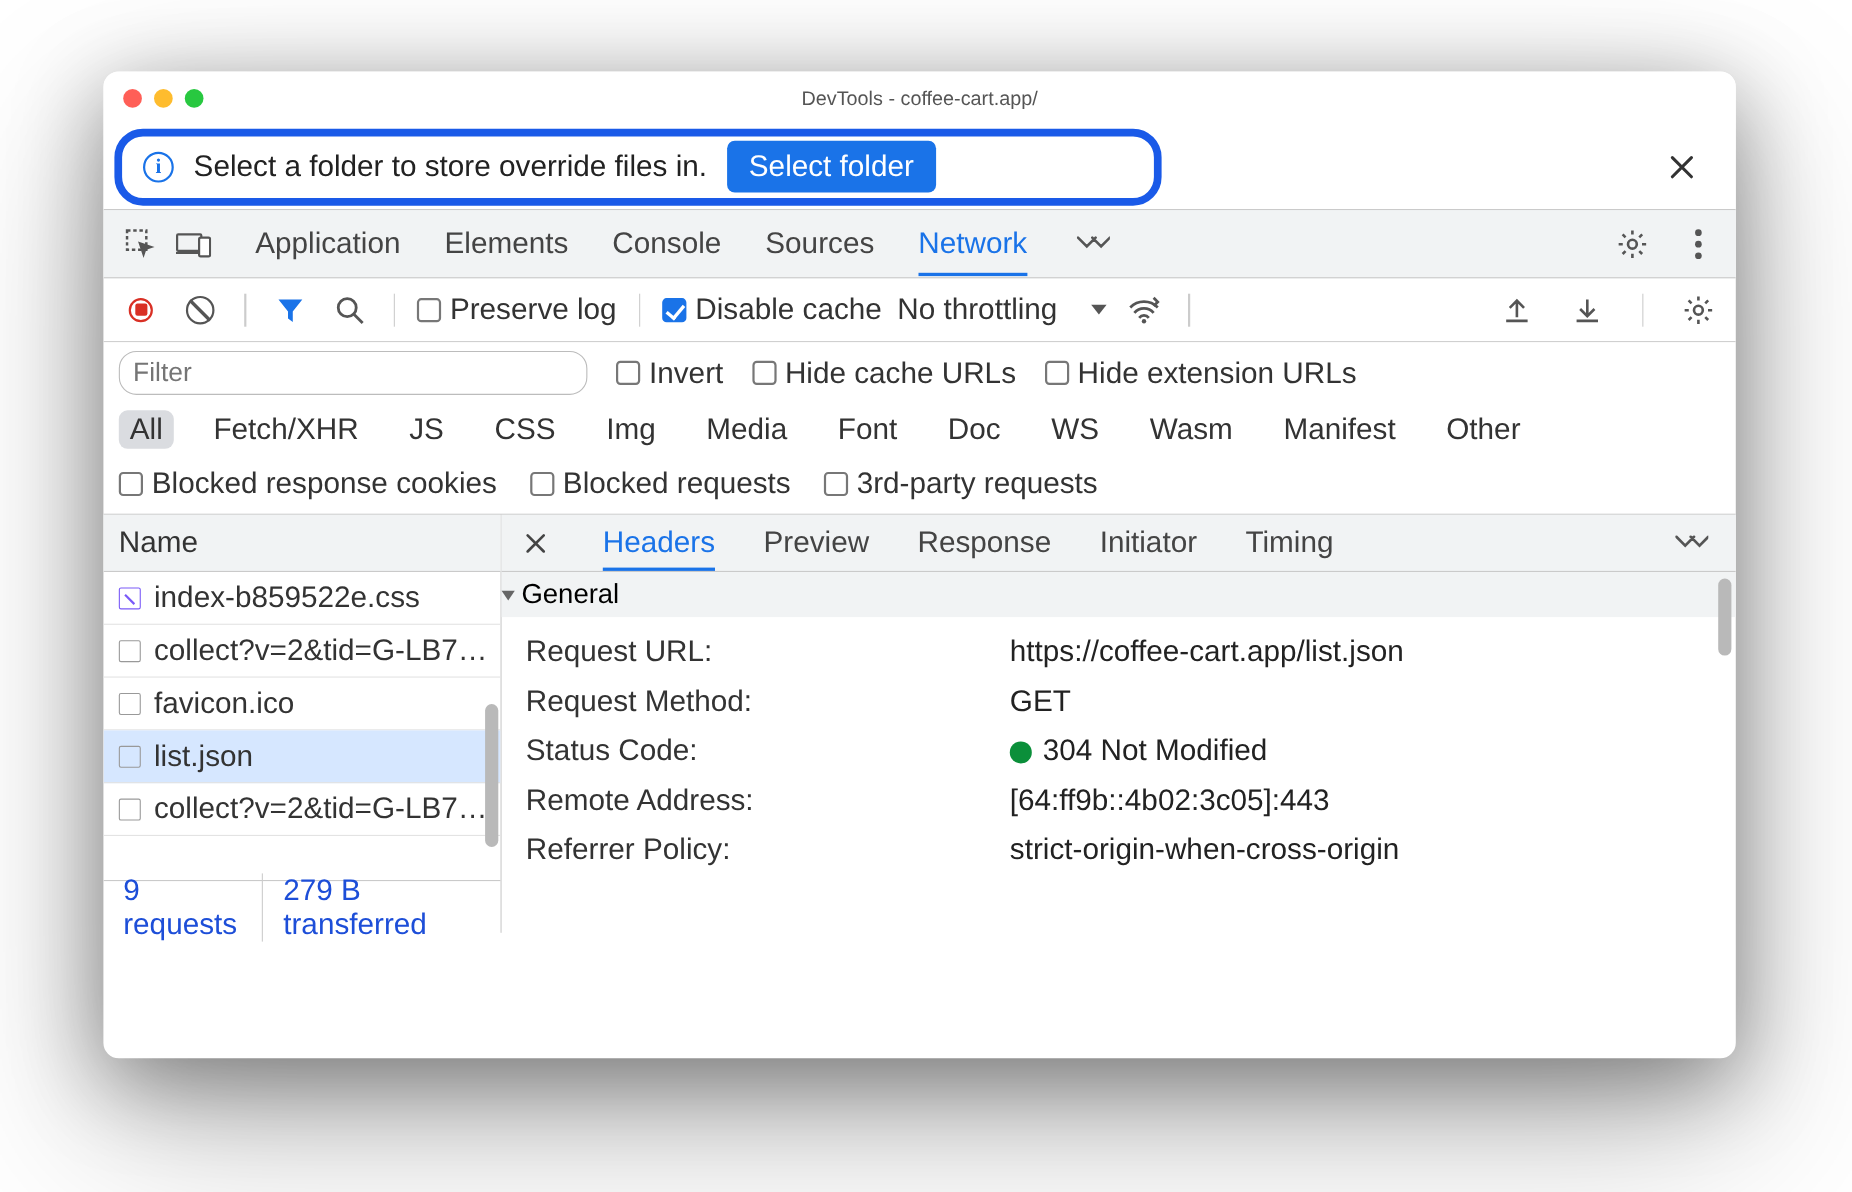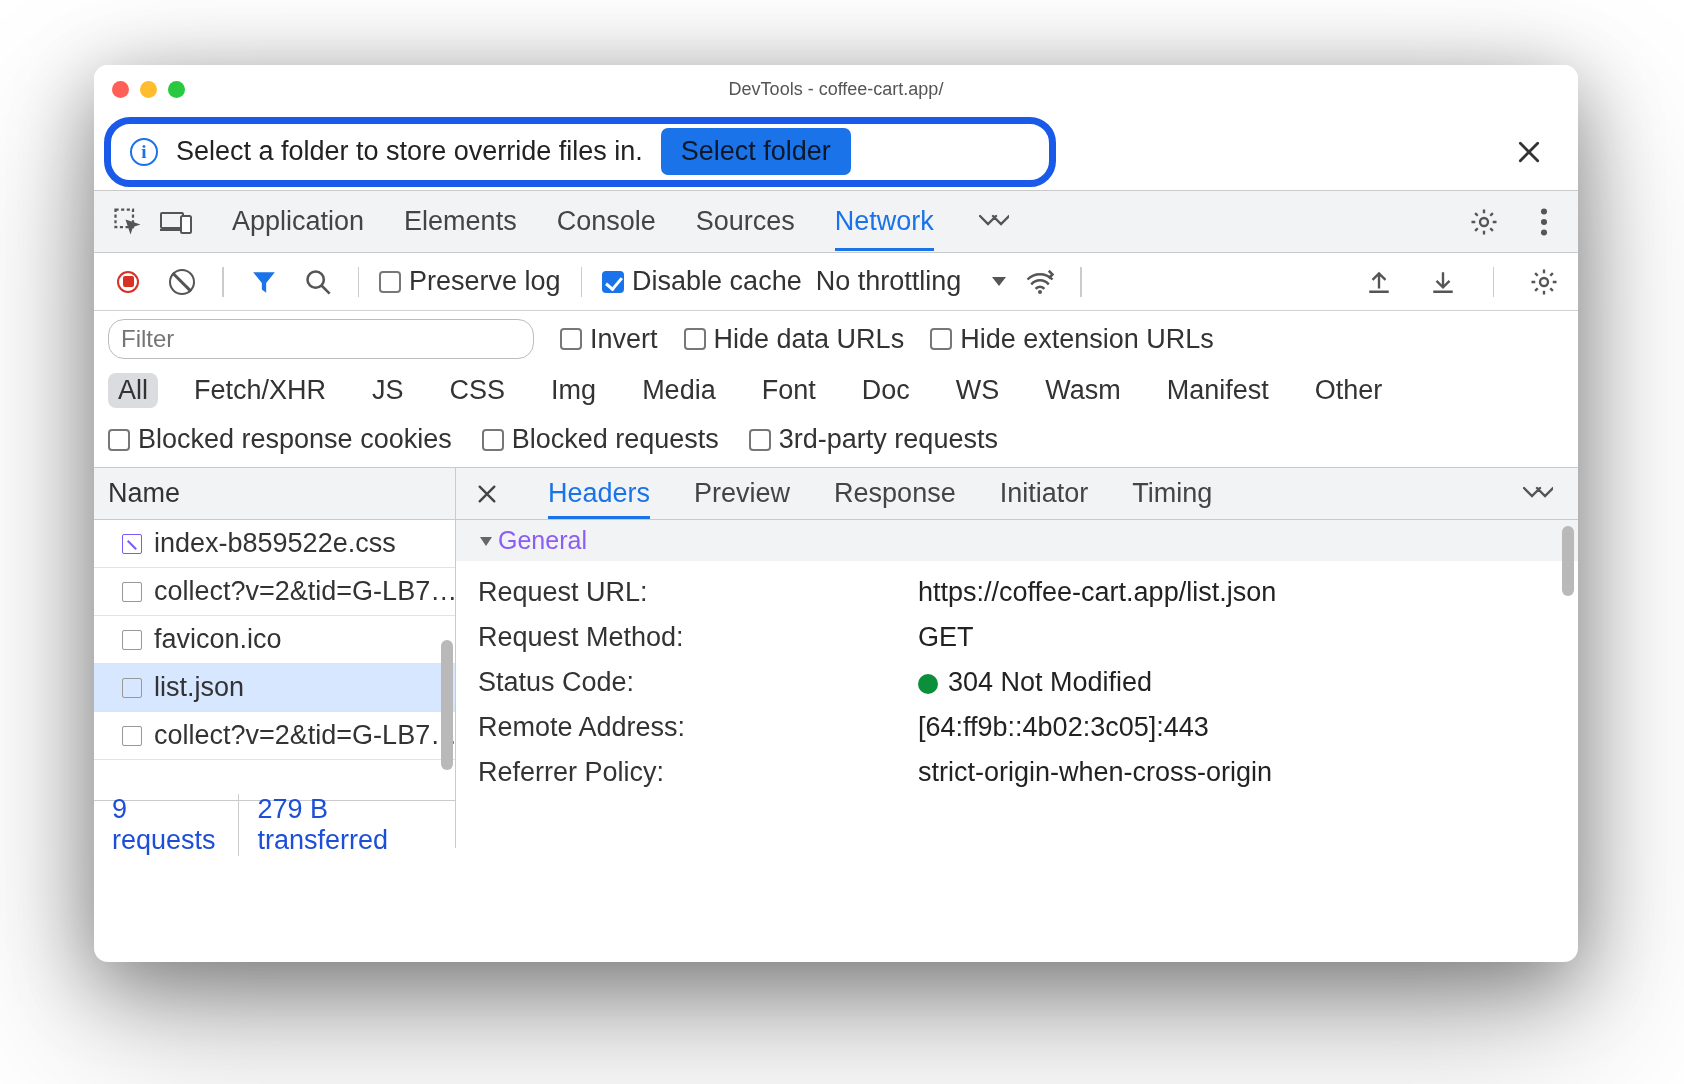--- a/index.html
+++ b/index.html
@@ -14,21 +14,21 @@
   .traffic { display:flex; gap:11px; position:absolute; left:18px; }
   .tdot { width:17px; height:17px; border-radius:50%; }
   .tdot.red{background:#ff5f57;} .tdot.yellow{background:#febc2e;} .tdot.green{background:#28c840;}
   .title { width:100%; text-align:center; font-size:18px; color:#555; font-weight:500; }
 
   
   .banner-wrap { position:relative; background:#fff; height:78px; display:flex; align-items:center; border-bottom:1px solid #cacaca; }
   .banner-highlight { position:absolute; left:10px; top:4px; width:952px; height:70px; border:7px solid #1a5ae8; border-radius:26px; pointer-events:none; }
   .banner { display:flex; align-items:center; padding-left:36px; gap:18px; font-size:27px; color:#222; }
   .info-icon { width:28px; height:28px; border:2.2px solid #1a73e8; border-radius:50%; display:flex; align-items:center; justify-content:center; color:#1a73e8; font-weight:700; font-size:19px; font-family:Georgia,serif; }
-  .select-btn { background:#1a73e8; color:#0f172a; font-size:27px; padding:8px 20px; border:none; border-radius:7px; cursor:pointer; }
+  .select-btn { background:#1a73e8; color:#ffffff; font-size:27px; padding:8px 20px; border:none; border-radius:7px; cursor:pointer; }
   .banner-close { position:absolute; right:36px; font-size:30px; color:#333; cursor:pointer; }
 
   
   .maintabs { height:62px; background:#f1f3f4; display:flex; align-items:center; padding:0 14px; border-bottom:1px solid #cacaca; gap:8px; }
   .iconbtn { display:flex; align-items:center; justify-content:center; width:40px; height:40px; color:#555; cursor:pointer; }
   .tabgroup { display:flex; align-items:center; gap:40px; margin-left:28px; font-size:27px; color:#444; }
   .tab { cursor:pointer; padding:14px 0; }
   .tab.active { color:#1a73e8; border-bottom:3.5px solid #1a73e8; padding-bottom:10.5px; }
   .maintabs .right { margin-left:auto; display:flex; align-items:center; gap:20px; }
   svg { display:block; }
@@ -57,36 +57,36 @@
   .typerow { padding:6px 14px; display:flex; align-items:flex-end; gap:26px; font-size:27px; color:#333;}
   .pill { padding:2px 10px; border-radius:8px; cursor:pointer;}
   .pill.active { background:#dadce0; }
 
   
   .blockedrow { padding:10px 14px 12px; display:flex; align-items:center; gap:30px; font-size:27px; color:#333; border-bottom:1px solid #cacaca;}
   
   .left { width:362px; border-right:1px solid #cacaca; display:flex; flex-direction:column; }
   .colhdr { background:#f1f3f4; height:52px; display:flex; align-items:center; padding:0 14px; font-size:27px; color:#333; border-bottom:1px solid #cacaca;}
   .reqlist { flex:1; overflow:hidden; position:relative;}
-  .reqrow { display:flex; align-items:center; gap:12px; padding:8px 28px; font-size:27px; color:#333; border-bottom:1px solid #e3e3e3; white-space:nowrap; overflow:hidden; text-overflow:ellipsis;}
+  .reqrow { display:flex; align-items:center; gap:12px; padding:8px 14px; font-size:27px; color:#333; border-bottom:1px solid #e3e3e3; white-space:nowrap; overflow:hidden; text-overflow:ellipsis;}
   .reqrow.selected{ background:#d6e7ff;}
   .docicon{ width:20px;height:20px; border:1.8px solid #999; border-radius:2px; flex-shrink:0;}
   .cssicon{ width:20px;height:20px; border:1.8px solid #7a5af8; border-radius:2px; position:relative; flex-shrink:0;}
   .cssicon::after{content:"";position:absolute;left:3px;top:9px;width:12px;height:1.8px;background:#7a5af8; transform:rotate(45deg);}
   .reqscroll{ position:absolute; right:2px; top:120px; width:12px; height:130px; background:#b9b9b9; border-radius:6px;}
   .statbar { height:48px; border-top:1px solid #cacaca; display:flex; align-items:center; font-size:27px; color:#1d4ed8;}
   .statbar .cell{ padding:0 18px; border-right:1.5px solid #ccc;}
 
   
   .right-pane { flex:1; display:flex; flex-direction:column; position:relative;}
   .detail-tabs { background:#f1f3f4; height:52px; display:flex; align-items:center; gap:44px; padding:0 20px; font-size:27px; color:#444; border-bottom:1px solid #cacaca;}
   .detail-tabs .x{ font-size:28px; cursor:pointer; color:#444; margin-right:6px;}
   .detail-tabs .dtab{ cursor:pointer; padding:10px 0;}
   .detail-tabs .dtab.active{ color:#1a73e8; border-bottom:3.5px solid #1a73e8; padding-bottom:6.5px;}
-  .section-hdr { background:#f1f3f4; padding:6px 24px; font-size:25px; color:#8b5cf6; display:flex; align-items:center; gap:6px;}
+  .section-hdr { background:#f1f3f4; padding:6px 0; font-size:25px; color:#000000; display:flex; align-items:center; gap:6px;}
   .tri { width:0;height:0;border-left:6px solid transparent;border-right:6px solid transparent;border-top:9px solid #666; transform:translateY(1px);}
   .kv { display:grid; grid-template-columns: 440px 1fr; row-gap:14px; padding:16px 22px 0; font-size:27px; color:#222;}
   .kv .k{ color:#333;}
   .statusdot{ display:inline-block; width:20px;height:20px;border-radius:50%; background:#0b8f3a; margin-right:10px; vertical-align:middle;}
   .rscroll{ position:absolute; right:4px; top:58px; width:12px; height:70px; background:#b9b9b9; border-radius:6px;}
 
 </style>
 </head>
 <body>
 
@@ -225,21 +225,21 @@
   </div>
 
   <div class="filterrow">
     <input class="filterinput" placeholder="Filter" style="">
     <label class="chklabel">
         <span class="chk"></span>
         <span>Invert</span>
       </label>
     <label class="chklabel">
         <span class="chk"></span>
-        <span>Hide data URLs</span>
+        <span>Hide cache URLs</span>
       </label>
     <label class="chklabel">
         <span class="chk"></span>
         <span>Hide extension URLs</span>
       </label>
   </div>
 
   <div class="typerow">
     <span class="pill active">All</span>
     <span class="pill">Fetch/XHR</span>

